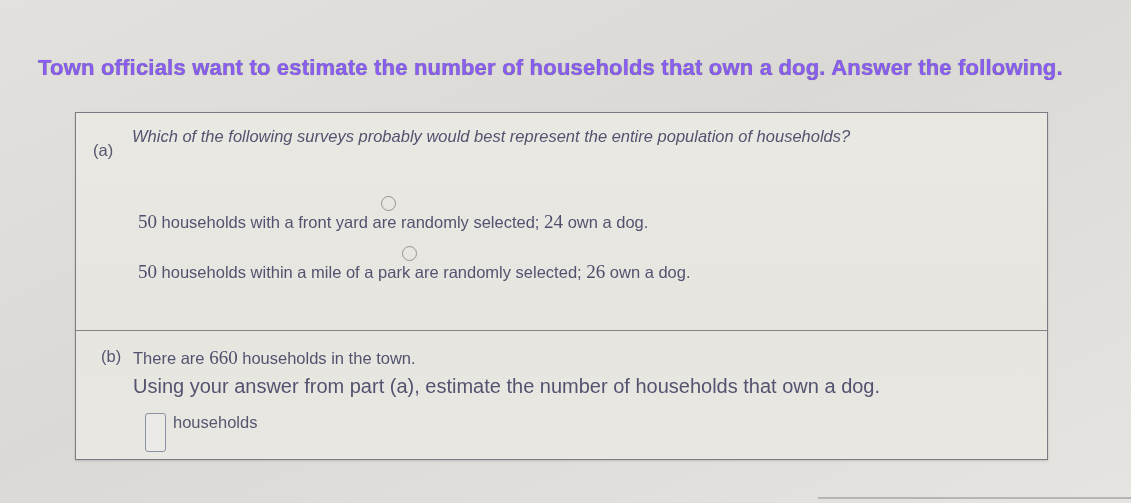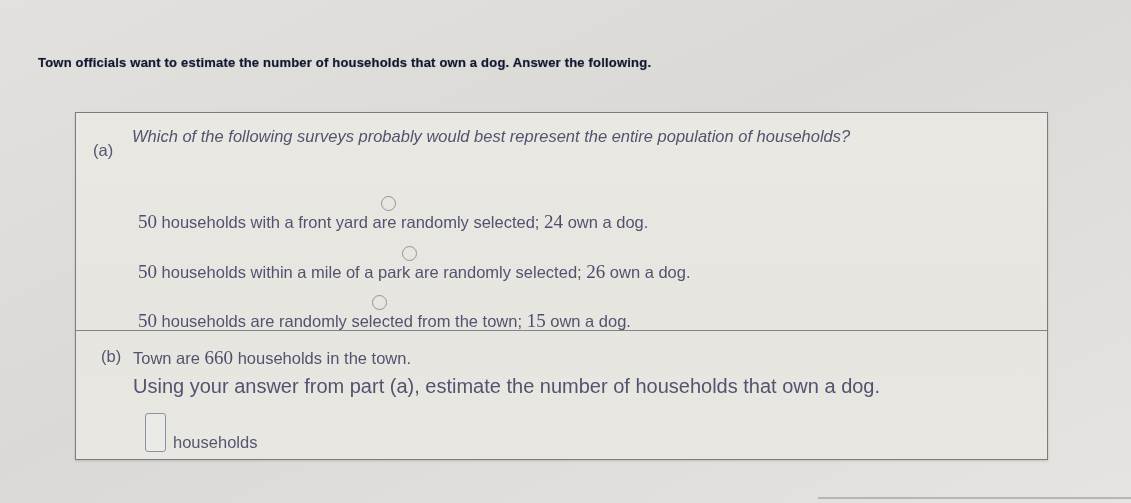--- a/index.html
+++ b/index.html
@@ -7,23 +7,23 @@
   body {
     position: relative;
     font-family: "Liberation Sans", sans-serif;
     background: linear-gradient(155deg, #e3e1dd 0%, #dbd9d5 45%, #e6e4e0 100%);
     color: #51516f;
   }
   .page-title {
     position: absolute;
     left: 38px;
     top: 55px;
-    font-size: 13px;
+    font-size: 22px;
     letter-spacing: 0.2px;
-    color: #0f172a;
+    color: #8b5cf6;
     font-weight: 600;
     -webkit-text-stroke: 0.2px #48486b;
     text-shadow: 0 0 1px rgba(72,72,107,0.35);
   }
   .problem-card {
     position: absolute;
     left: 75px;
     top: 112px;
     width: 973px;
     height: 348px;
@@ -105,21 +105,21 @@
     top: 42px;
     font-size: 20px;
     color: #53536f;
     white-space: nowrap;
   }
   .answer-row {
     position: absolute;
     left: 69px;
     top: 80px;
     display: flex;
-    align-items: flex-end;
+    align-items: flex-start;
   }
   .answer-input {
     width: 21px;
     height: 39px;
     border: 1.7px solid #8a92a3;
     border-radius: 3px;
     background: #eceae6;
     font-family: "Liberation Sans", sans-serif;
     font-size: 16px;
     color: #53536f;
@@ -155,29 +155,25 @@
     <div class="option-row opt-1">
       <span class="radio"></span>
       <span class="option-text"><span class="mnum">50</span><span> households with a front yard are randomly selected; </span><span class="mnum">24</span><span> own a dog.</span></span>
     </div>
 
     <div class="option-row opt-2">
       <span class="radio"></span>
       <span class="option-text"><span class="mnum">50</span><span> households within a mile of a park are randomly selected; </span><span class="mnum">26</span><span> own a dog.</span></span>
     </div>
 
-    <div class="option-row opt-3">
-      <span class="radio"></span>
-      <span class="option-text"><span class="mnum">50</span><span> households are randomly selected from the town; </span><span class="mnum">15</span><span> own a dog.</span></span>
-    </div>
   </div>
 
   <div class="section-b">
     <div class="part-label label-b">(b)</div>
-    <div class="b-line1"><span>Town are </span><span class="mnum">660</span><span> households in the town.</span></div>
+    <div class="b-line1"><span>There are </span><span class="mnum">660</span><span> households in the town.</span></div>
     <div class="b-line2">Using your answer from part (a), estimate the number of households that own a dog.</div>
 
     <div class="answer-row">
       <input class="answer-input" type="text" value="" style="">
       <span class="answer-unit">households</span>
     </div>
   </div>
 
 </div>
 

